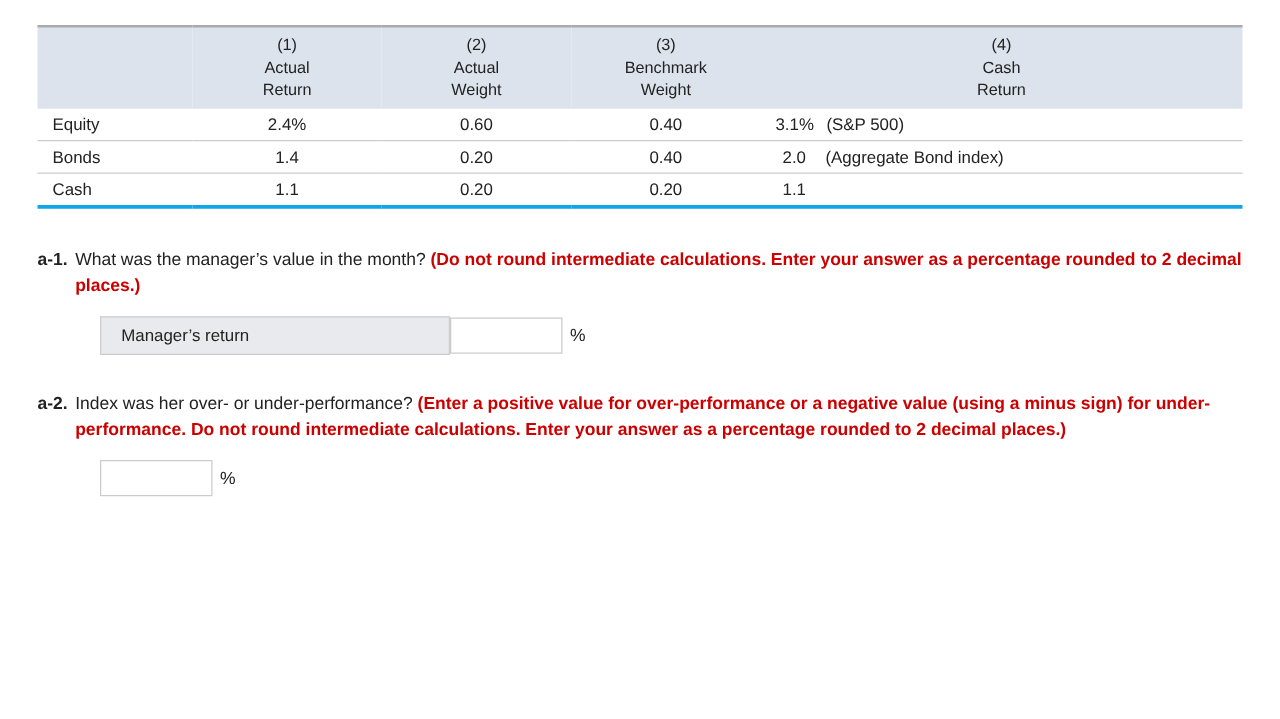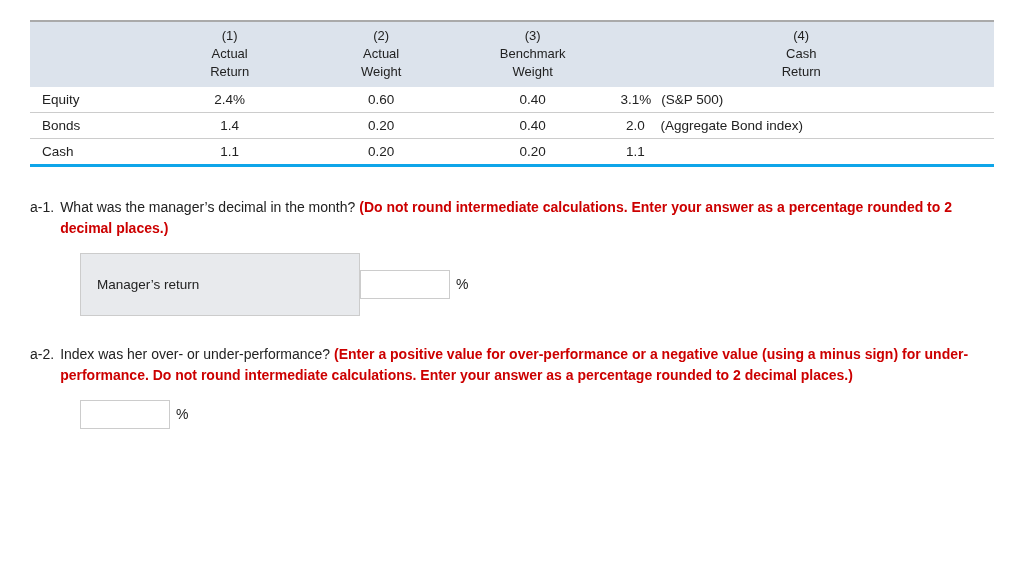--- a/index.html
+++ b/index.html
@@ -65,41 +65,41 @@
     .question-section {
       margin-bottom: 28px;
     }
     .question-label {
       display: flex;
       gap: 6px;
       margin-bottom: 14px;
       line-height: 1.5;
     }
     .question-num {
-      font-weight: normal;
+      font-weight: bold;
       white-space: nowrap;
     }
     .question-text {
       font-size: 14px;
     }
     .question-text .highlight {
       color: #cc0000;
       font-weight: bold;
     }
 
     
     .answer-row {
       display: flex;
       align-items: center;
       margin-left: 50px;
       margin-top: 8px;
     }
     .answer-label {
       background: #e8eaed;
-      padding: 23px 16px;
+      padding: 7px 16px;
       font-size: 13.5px;
       min-width: 280px;
       border: 1px solid #ccc;
     }
     .answer-input {
       border: 1px solid #ccc;
       width: 90px;
       padding: 6px 8px;
       font-size: 13.5px;
       outline: none;
@@ -181,21 +181,21 @@
           </div>
         </td>
       </tr>
     </tbody>
 </table>
 
 <div class="question-section">
   <div class="question-label">
     <span class="question-num">a-1.</span>
     <span class="question-text">
-      <span>What was the manager’s decimal in the month? </span><span class="highlight">(Do not round intermediate calculations. Enter your answer as a percentage rounded to 2 decimal places.)</span>
+      <span>What was the manager’s value in the month? </span><span class="highlight">(Do not round intermediate calculations. Enter your answer as a percentage rounded to 2 decimal places.)</span>
     </span>
   </div>
   <div class="answer-row">
     <div class="answer-label">Manager’s return</div>
     <input class="answer-input" type="text" value="" style="">
     <span class="answer-unit">%</span>
   </div>
 </div>
 
 <div class="question-section">

